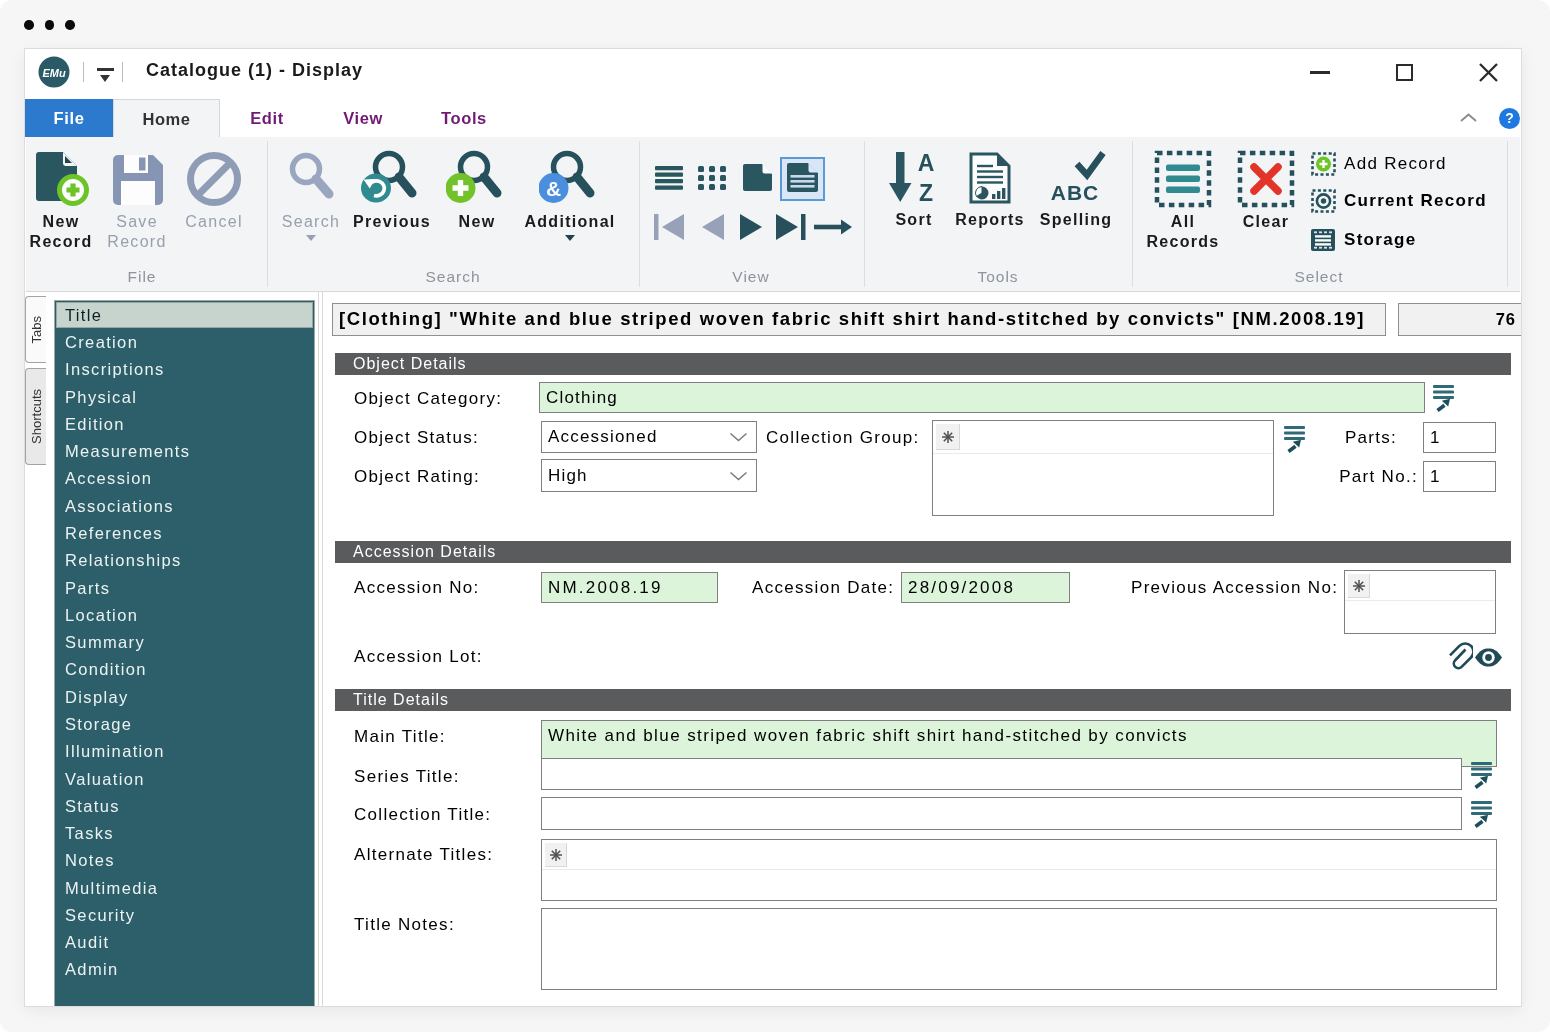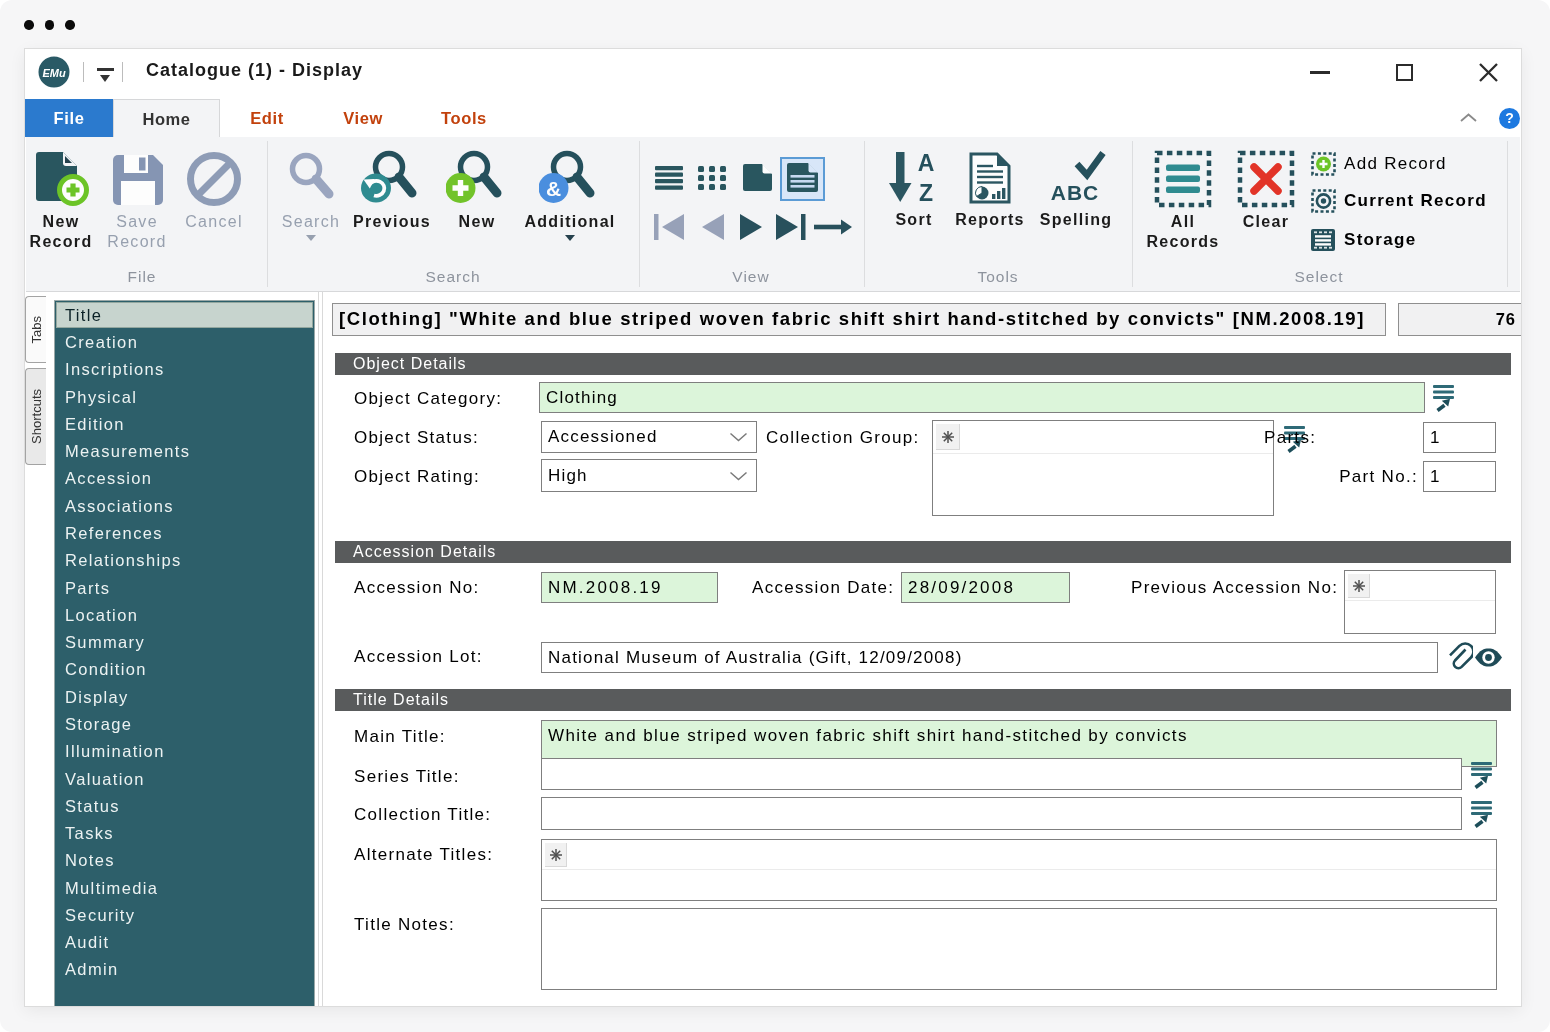--- a/index.html
+++ b/index.html
@@ -3,21 +3,21 @@
 <meta charset="utf-8">
 <style>
 *{margin:0;padding:0;box-sizing:border-box}
 html,body{width:1550px;height:1032px;font-family:"Liberation Sans",sans-serif;background:#fff;overflow:hidden}
 .page{position:absolute;left:0;top:0;width:1550px;height:1032px;background:#f6f6f7;border-radius:12px}
 .a{position:absolute}
 .dot{position:absolute;width:9.5px;height:9.5px;border-radius:50%;background:#0b0b0b;top:20px}
 .win{position:absolute;left:25px;top:49px;width:1496px;height:957px;background:#fff;box-shadow:0 0 0 1px #dcdcdc,0 4px 16px rgba(0,0,0,.07);overflow:hidden}
 .tb-sep{position:absolute;width:1px;height:20px;background:#bcbcbc;top:62px}
 .wtitle{position:absolute;left:146px;top:60px;font-size:18px;font-weight:600;color:#1a1a1a;letter-spacing:1px}
-.tab{position:absolute;top:99px;height:38px;font-size:16.5px;font-weight:700;color:#c2410c;text-align:center;line-height:38px;letter-spacing:.6px}
+.tab{position:absolute;top:99px;height:38px;font-size:16.5px;font-weight:700;color:#701a75;text-align:center;line-height:38px;letter-spacing:.6px}
 .ribbon{position:absolute;left:26px;top:137px;width:1494px;height:155px;background:#f3f4f6;border-bottom:1px solid #d7d8da}
 .rsep{position:absolute;top:141px;height:146px;width:1px;background:#dcdddf}
 .rbtn{position:absolute;top:142px;width:92px;text-align:center}
 .rbtn svg{display:block;margin:8px auto 0}
 .rlab{font-size:16px;font-weight:700;color:#1b1b1b;line-height:20px;margin-top:4px;letter-spacing:1.3px}
 .rlab.dis{color:#97a0af;font-weight:400}
 .glab{position:absolute;top:268px;height:18px;font-size:15.5px;color:#8d939d;text-align:center;line-height:18px;letter-spacing:1px}
 .caret{width:0;height:0;border-left:5px solid transparent;border-right:5px solid transparent;border-top:6px solid #97a0af;margin:3px auto 0}
 .caret.dk{border-top-color:#25414d}
 .sbitem{line-height:27.28px;padding-left:10px;font-size:16.5px;color:#ecf2f2;letter-spacing:1.35px;white-space:nowrap}
@@ -355,21 +355,21 @@
 </div>
 <svg class="a" style="left:1283px;top:426px" width="23" height="27" viewBox="0 0 23 27">
 <g fill="#2e6a77">
         <rect x="1" y="0" width="21" height="3" rx="1"></rect>
         <rect x="1" y="5.5" width="21" height="3" rx="1"></rect>
         <rect x="1" y="11" width="21" height="3" rx="1"></rect>
       </g>
 <path d="M5.5 25.5 L12.5 20.2" stroke="#1d4e5a" stroke-width="3.6"></path>
 <polygon points="18,13.8 16.2,21.5 9.8,15.8" fill="#1d4e5a"></polygon>
 </svg>
-<div class="flab" style="left:1264px;top:428px;width:100px;text-align:left">Parts:</div>
+<div class="flab" style="left:1321px;top:428px;width:100px;text-align:center">Parts:</div>
 <div class="fld" style="left:1423px;top:422px;width:73px;height:31px">1</div>
 <div class="flab" style="left:354px;top:467px">Object Rating:</div>
 <div class="fld" style="left:541px;top:459px;width:216px;height:33px;line-height:31px">High<svg class="ddch" width="19" height="10" viewBox="0 0 19 10">
         <path d="M1.5 1.5 L9.5 8.5 L17.5 1.5" fill="none" stroke="#7a7a7a" stroke-width="1.5"></path>
       </svg></div>
 <div class="flab" style="left:1318px;top:467px;width:100px;text-align:right">Part No.:</div>
 <div class="fld" style="left:1423px;top:461px;width:73px;height:31px">1</div>
 
 <div class="secbar" style="top:541px">Accession Details</div>
 <div class="flab" style="left:354px;top:578px">Accession No:</div>
@@ -384,21 +384,20 @@
             <path d="M7 1 V13"></path>
             <path d="M1 7 H13"></path>
             <path d="M2.8 2.8 L11.2 11.2"></path>
             <path d="M2.8 11.2 L11.2 2.8"></path>
           </g>
         </svg>
       </div>
 <div class="rowline" style="top:29px"></div>
 </div>
 <div class="flab" style="left:354px;top:647px">Accession Lot:</div>
-<div class="fld" style="left:541px;top:642px;width:897px;height:31px">National Museum of Australia (Gift, 12/09/2008)</div>
 <svg class="a" style="left:1443px;top:642px" width="30" height="30" viewBox="0 0 30 30">
 <path d="M21.5 8.5 L11 19.5 a4.6 4.6 0 0 0 6.6 6.4 L27 16.5 a8.2 8.2 0 1 0 -11.6 -11.6 L6 14.3" fill="none" stroke="#1f4b57" stroke-width="2.6" transform="translate(1,-1)"></path>
 </svg>
 <svg class="a" style="left:1474px;top:648px" width="29" height="19" viewBox="0 0 29 19">
 <path d="M1 9.5 C6 2 10 0.5 14.5 0.5 C19 0.5 23 2 28 9.5 C23 17 19 18.5 14.5 18.5 C10 18.5 6 17 1 9.5 z" fill="#1f4b57"></path>
 <circle cx="14.5" cy="9.5" r="6.2" fill="#fff"></circle>
 <circle cx="14.5" cy="9.5" r="3.4" fill="#1f4b57"></circle>
 </svg>
 
 <div class="secbar" style="top:689px">Title Details</div>

